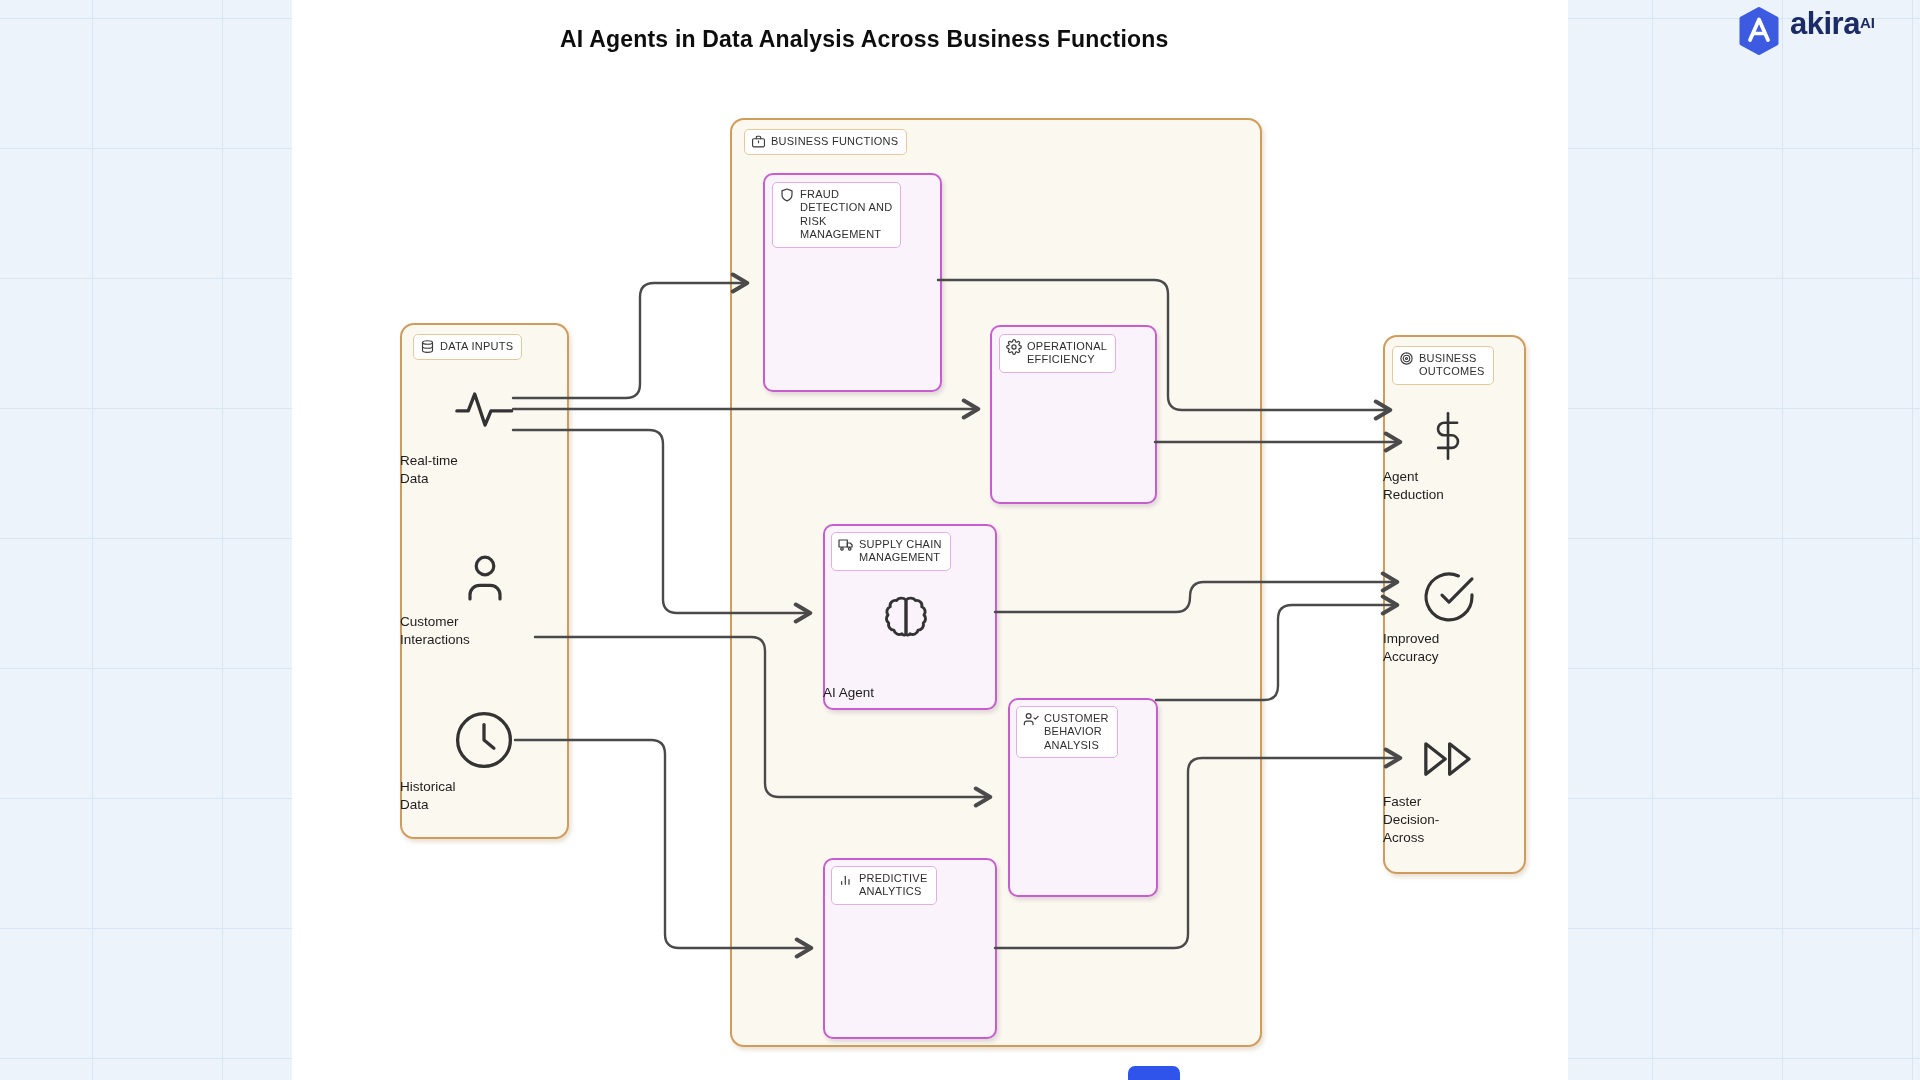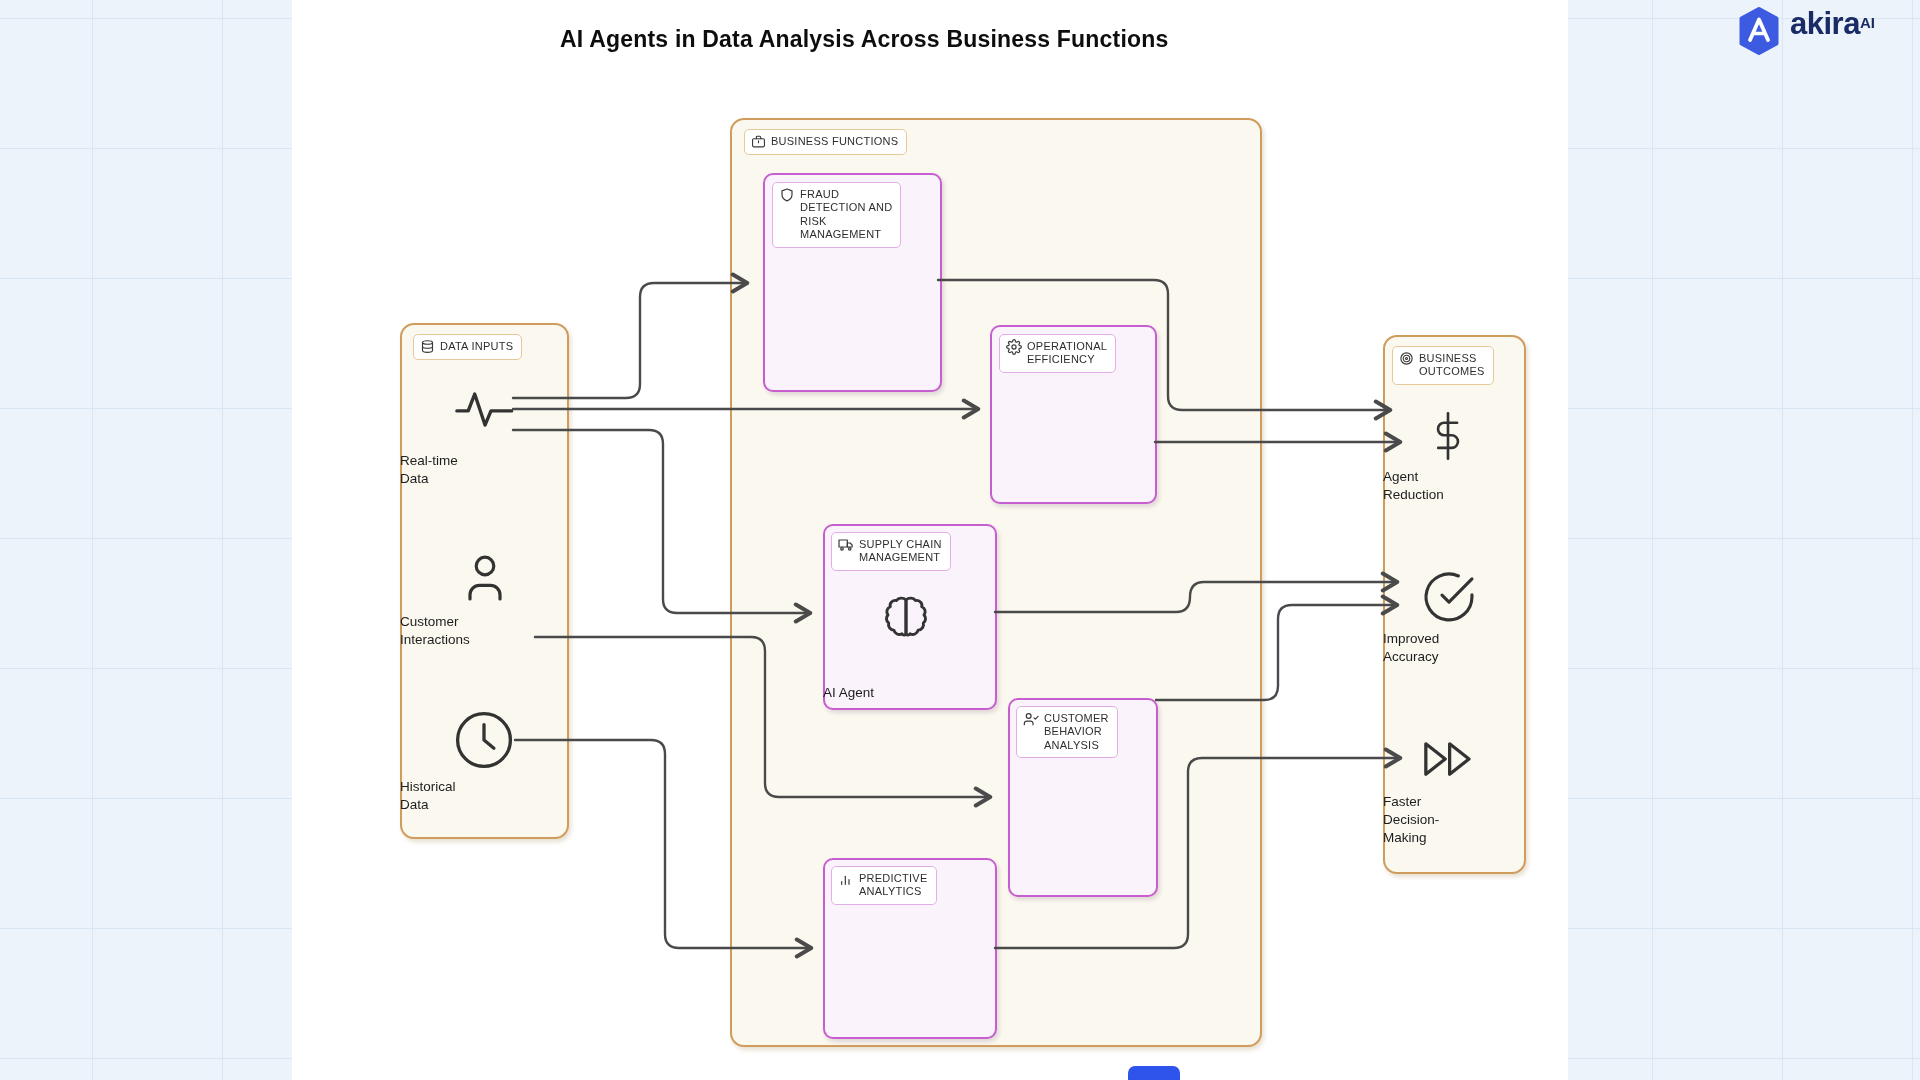--- a/index.html
+++ b/index.html
@@ -188,21 +188,21 @@
   </svg>
   <div class="node-label" style="left:1383px;top:630px;width:139px">Improved
 Accuracy</div>
 
   <svg class="node-icon ic-thin" style="left:1419px;top:738px" width="58" height="42" viewBox="0 0 24 18">
     <path d="M2.5 2.5L10.8 9 2.5 15.5z" stroke-width="1.4"></path>
     <path d="M12.7 2.5L21 9l-8.3 6.5z" stroke-width="1.4"></path>
   </svg>
   <div class="node-label" style="left:1383px;top:793px;width:139px">Faster
 Decision-
-Making</div>
+Across</div>
 
   <svg class="connectors" width="1920" height="1080" viewBox="0 0 1920 1080">
     <defs>
       <marker id="arrowhead" markerWidth="10" markerHeight="10" refX="7" refY="4.5" orient="auto">
         <path d="M1.5 1 L7.5 4.5 L1.5 8" fill="none" stroke="#4a4a4a" stroke-width="1.7" stroke-linecap="round" stroke-linejoin="round"></path>
       </marker>
     </defs>
     <path class="conn" d="M513 398 H626 Q640 398 640 384 V297 Q640 283 654 283 H746"></path>
     <path class="conn" d="M513 409 H977"></path>
     <path class="conn" d="M513 430 H649 Q663 430 663 444 V599 Q663 613 677 613 H809"></path>

